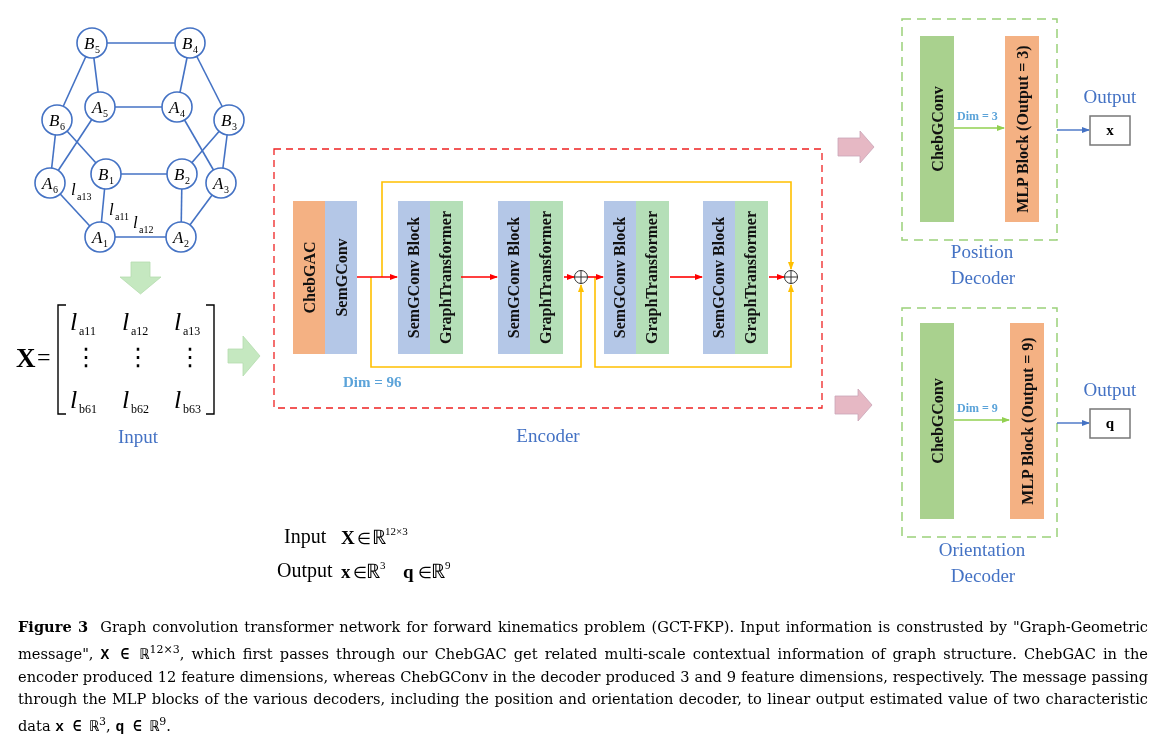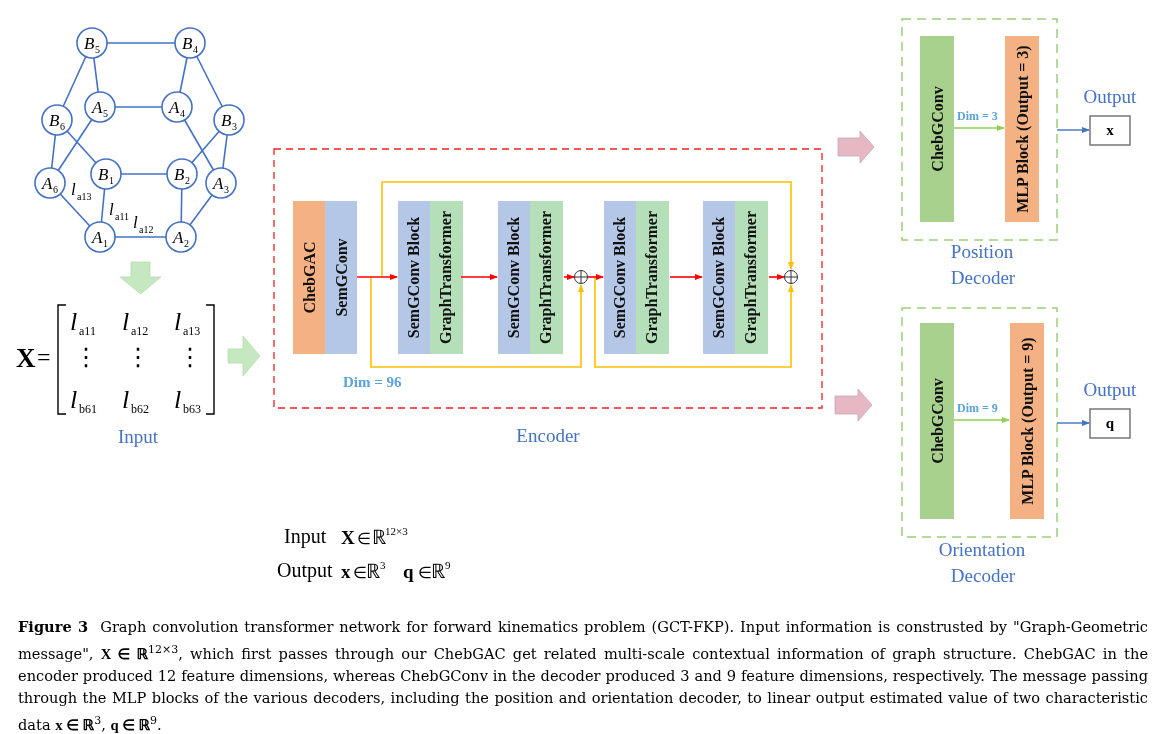--- a/index.html
+++ b/index.html
@@ -7,21 +7,21 @@
   #diagram { position:absolute; left:0; top:0; }
   .lbl-blue { fill:#4472c4; font-family:"Liberation Serif", serif; font-size:19px; }
   .node-circle { fill:#ffffff; stroke:#4472c4; stroke-width:1.6; }
   .edge { stroke:#4472c4; stroke-width:1.6; }
   .node-text { font-family:"Liberation Serif", serif; font-style:italic; font-size:17px; fill:#000; }
   .node-sub { font-family:"Liberation Serif", serif; font-size:10px; fill:#000; font-style:normal; }
   .vtext { font-family:"Liberation Serif", serif; font-weight:bold; font-size:16px; fill:#111; }
   .dimtext { font-family:"Liberation Serif", serif; font-weight:bold; fill:#5ba3d9; }
   #caption { position:absolute; left:18px; top:616px; width:1130px; font-family:"DejaVu Serif", serif; font-size:14.6px; line-height:22.5px; text-align:justify; color:#000; }
   #caption .fig-label { font-weight:bold; margin-right:12px;margin-top:12px; }
-  .math { font-family:Liberation Serif, serif; }
+  .math { font-family:Liberation Mono, monospace; }
 </style>
 </head>
 <body>
 
 <svg id="diagram" width="1166" height="610" viewBox="0 0 1166 610" xmlns="http://www.w3.org/2000/svg">
   <defs>
     <marker id="arrRed" markerWidth="8" markerHeight="8" refX="7" refY="4" orient="auto" markerUnits="userSpaceOnUse">
       <path d="M0,1 L8,4 L0,7 z" fill="#ff0000"></path>
     </marker>
     <marker id="arrYel" markerWidth="8" markerHeight="8" refX="7" refY="4" orient="auto" markerUnits="userSpaceOnUse">

